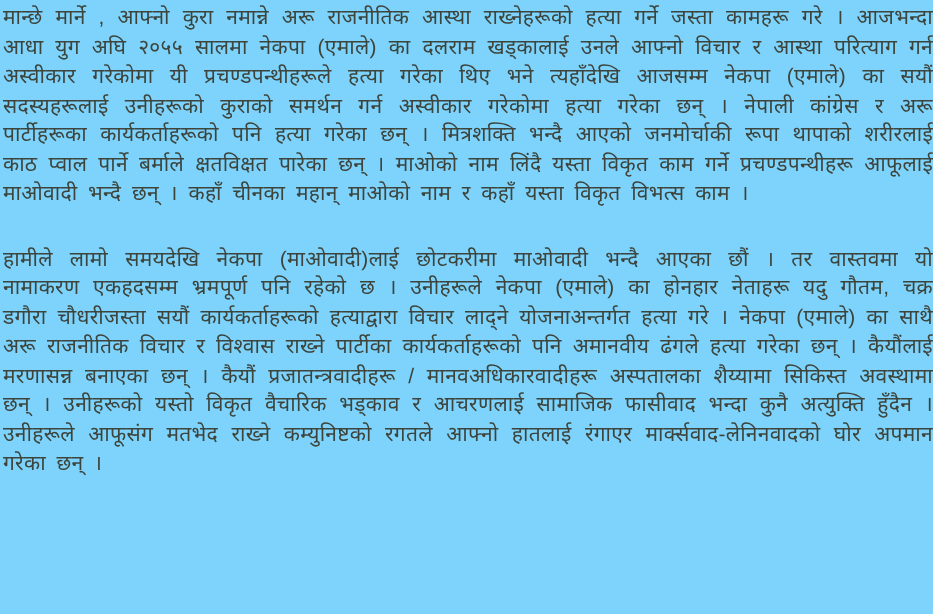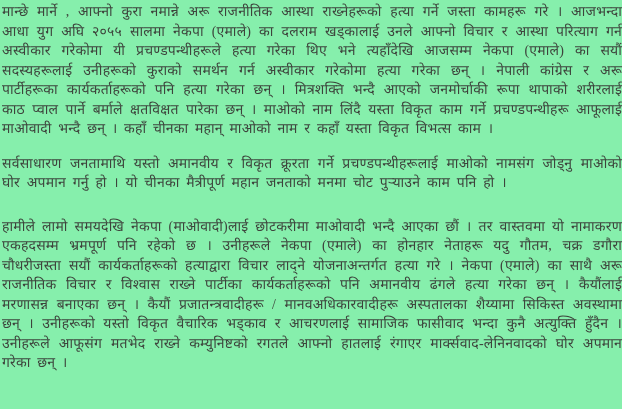--- a/index.html
+++ b/index.html
@@ -6,23 +6,23 @@
     margin: 0;
     padding: 0;
     background: #ffffff;
   }
   .page {
     position: relative;
     width: 622px;
     height: 409px;
     box-sizing: border-box;
     overflow: hidden;
-    background: #86efac;
+    background: #7dd3fc;
     padding: 2px 0 0 2px;
-    font-family: Liberation Serif, serif;
+    font-family: Liberation Sans, sans-serif;
   }
   .para {
     margin: 0 0 15px 0;
     color: #3d443c;
     font-size: 14px;
     line-height: 19.5px;
     text-align: justify;
     text-justify: inter-word;
     word-spacing: 3px;
     letter-spacing: 0.2px;
@@ -30,15 +30,14 @@
   .para:last-child {
     margin-bottom: 0;
     margin-top: 24px;
   }
 </style>
 </head>
 <body>
 
 <div class="page">
   <p class="para">मान्छे मार्ने , आफ्नो कुरा नमान्ने अरू राजनीतिक आस्था राख्नेहरूको हत्या गर्ने जस्ता कामहरू गरे । आजभन्दा आधा युग अघि २०५५ सालमा नेकपा (एमाले) का दलराम खड्कालाई उनले आफ्नो विचार र आस्था परित्याग गर्न अस्वीकार गरेकोमा यी प्रचण्डपन्थीहरूले हत्या गरेका थिए भने त्यहाँदेखि आजसम्म नेकपा (एमाले) का सयौं सदस्यहरूलाई उनीहरूको कुराको समर्थन गर्न अस्वीकार गरेकोमा हत्या गरेका छन् । नेपाली कांग्रेस र अरू पार्टीहरूका कार्यकर्ताहरूको पनि हत्या गरेका छन् । मित्रशक्ति भन्दै आएको जनमोर्चाकी रूपा थापाको शरीरलाई काठ प्वाल पार्ने बर्माले क्षतविक्षत पारेका छन् । माओको नाम लिंदै यस्ता विकृत काम गर्ने प्रचण्डपन्थीहरू आफूलाई माओवादी भन्दै छन् । कहाँ चीनका महान् माओको नाम र कहाँ यस्ता विकृत विभत्स काम ।</p>
-  <p class="para">सर्वसाधारण जनतामाथि यस्तो अमानवीय र विकृत क्रूरता गर्ने प्रचण्डपन्थीहरूलाई माओको नामसंग जोड्नु माओको घोर अपमान गर्नु हो । यो चीनका मैत्रीपूर्ण महान जनताको मनमा चोट पुऱ्याउने काम पनि हो ।</p>
   <p class="para">हामीले लामो समयदेखि नेकपा (माओवादी)लाई छोटकरीमा माओवादी भन्दै आएका छौं । तर वास्तवमा यो नामाकरण एकहदसम्म भ्रमपूर्ण पनि रहेको छ । उनीहरूले नेकपा (एमाले) का होनहार नेताहरू यदु गौतम, चक्र डगौरा चौधरीजस्ता सयौं कार्यकर्ताहरूको हत्याद्वारा विचार लाद्ने योजनाअन्तर्गत हत्या गरे । नेकपा (एमाले) का साथै अरू राजनीतिक विचार र विश्वास राख्ने पार्टीका कार्यकर्ताहरूको पनि अमानवीय ढंगले हत्या गरेका छन् । कैयौंलाई मरणासन्न बनाएका छन् । कैयौं प्रजातन्त्रवादीहरू / मानवअधिकारवादीहरू अस्पतालका शैय्यामा सिकिस्त अवस्थामा छन् । उनीहरूको यस्तो विकृत वैचारिक भड्काव र आचरणलाई सामाजिक फासीवाद भन्दा कुनै अत्युक्ति हुँदैन । उनीहरूले आफूसंग मतभेद राख्ने कम्युनिष्टको रगतले आफ्नो हातलाई रंगाएर मार्क्सवाद-लेनिनवादको घोर अपमान गरेका छन् ।</p>
 </div>
 
 </body></html>

